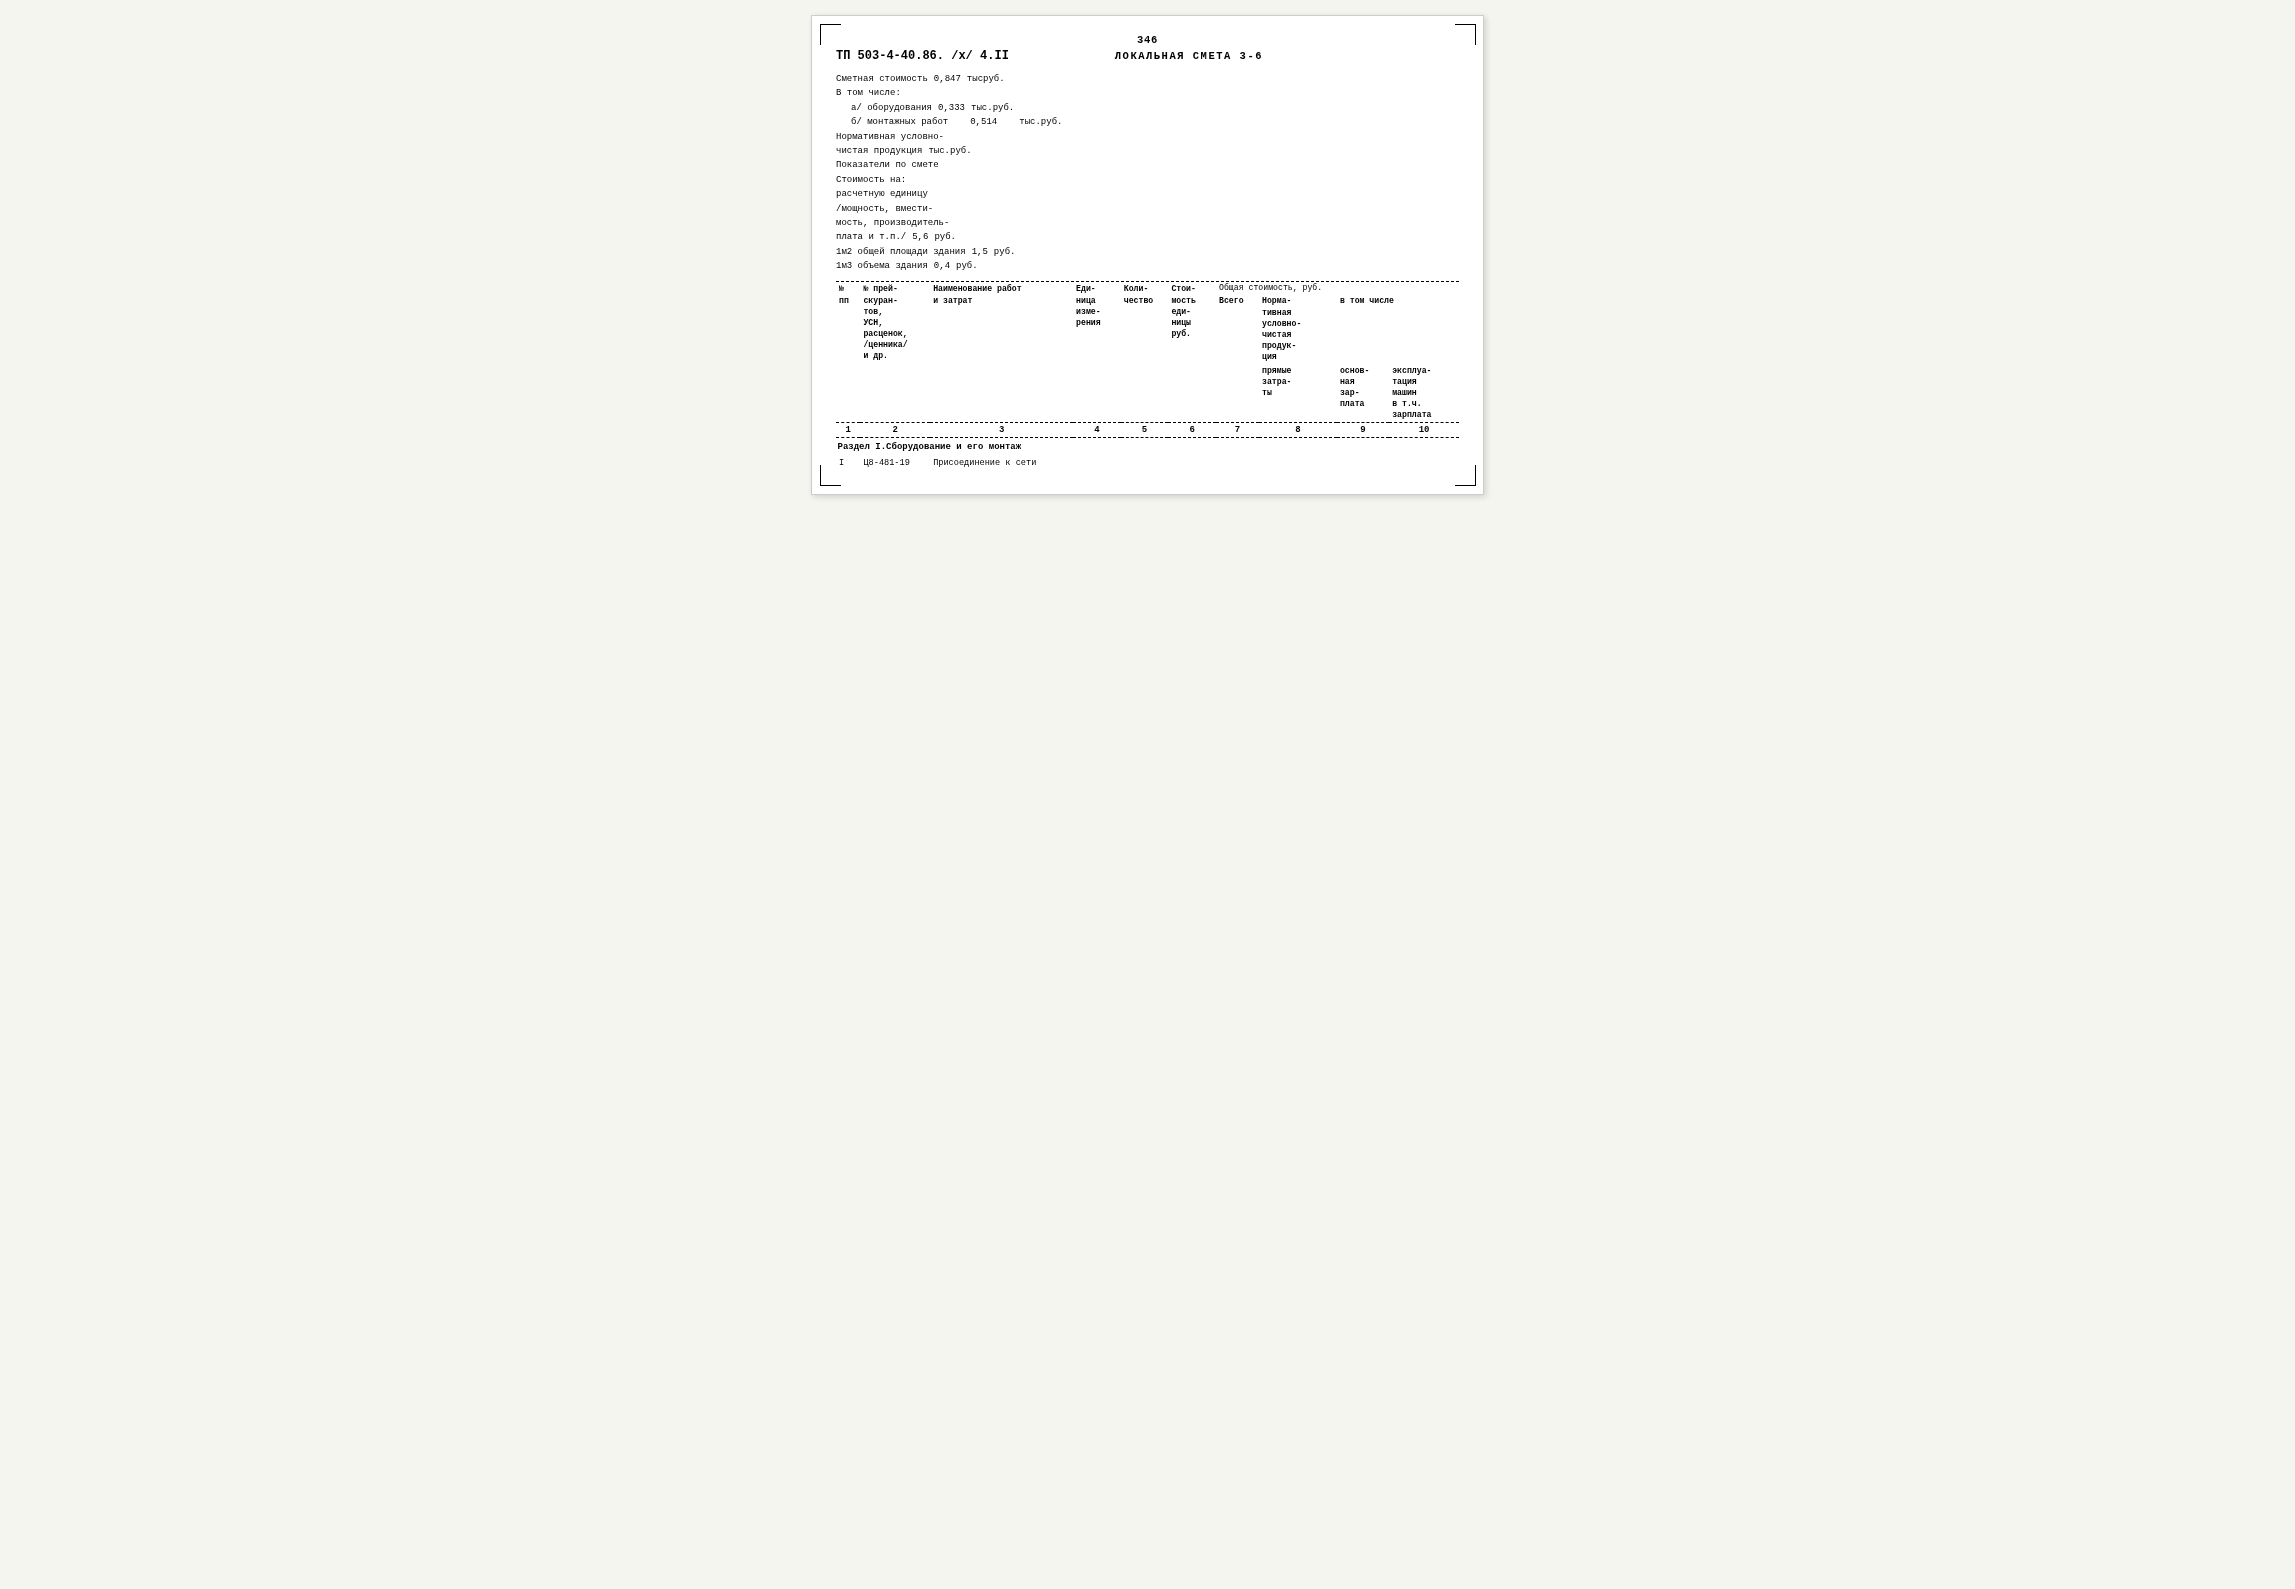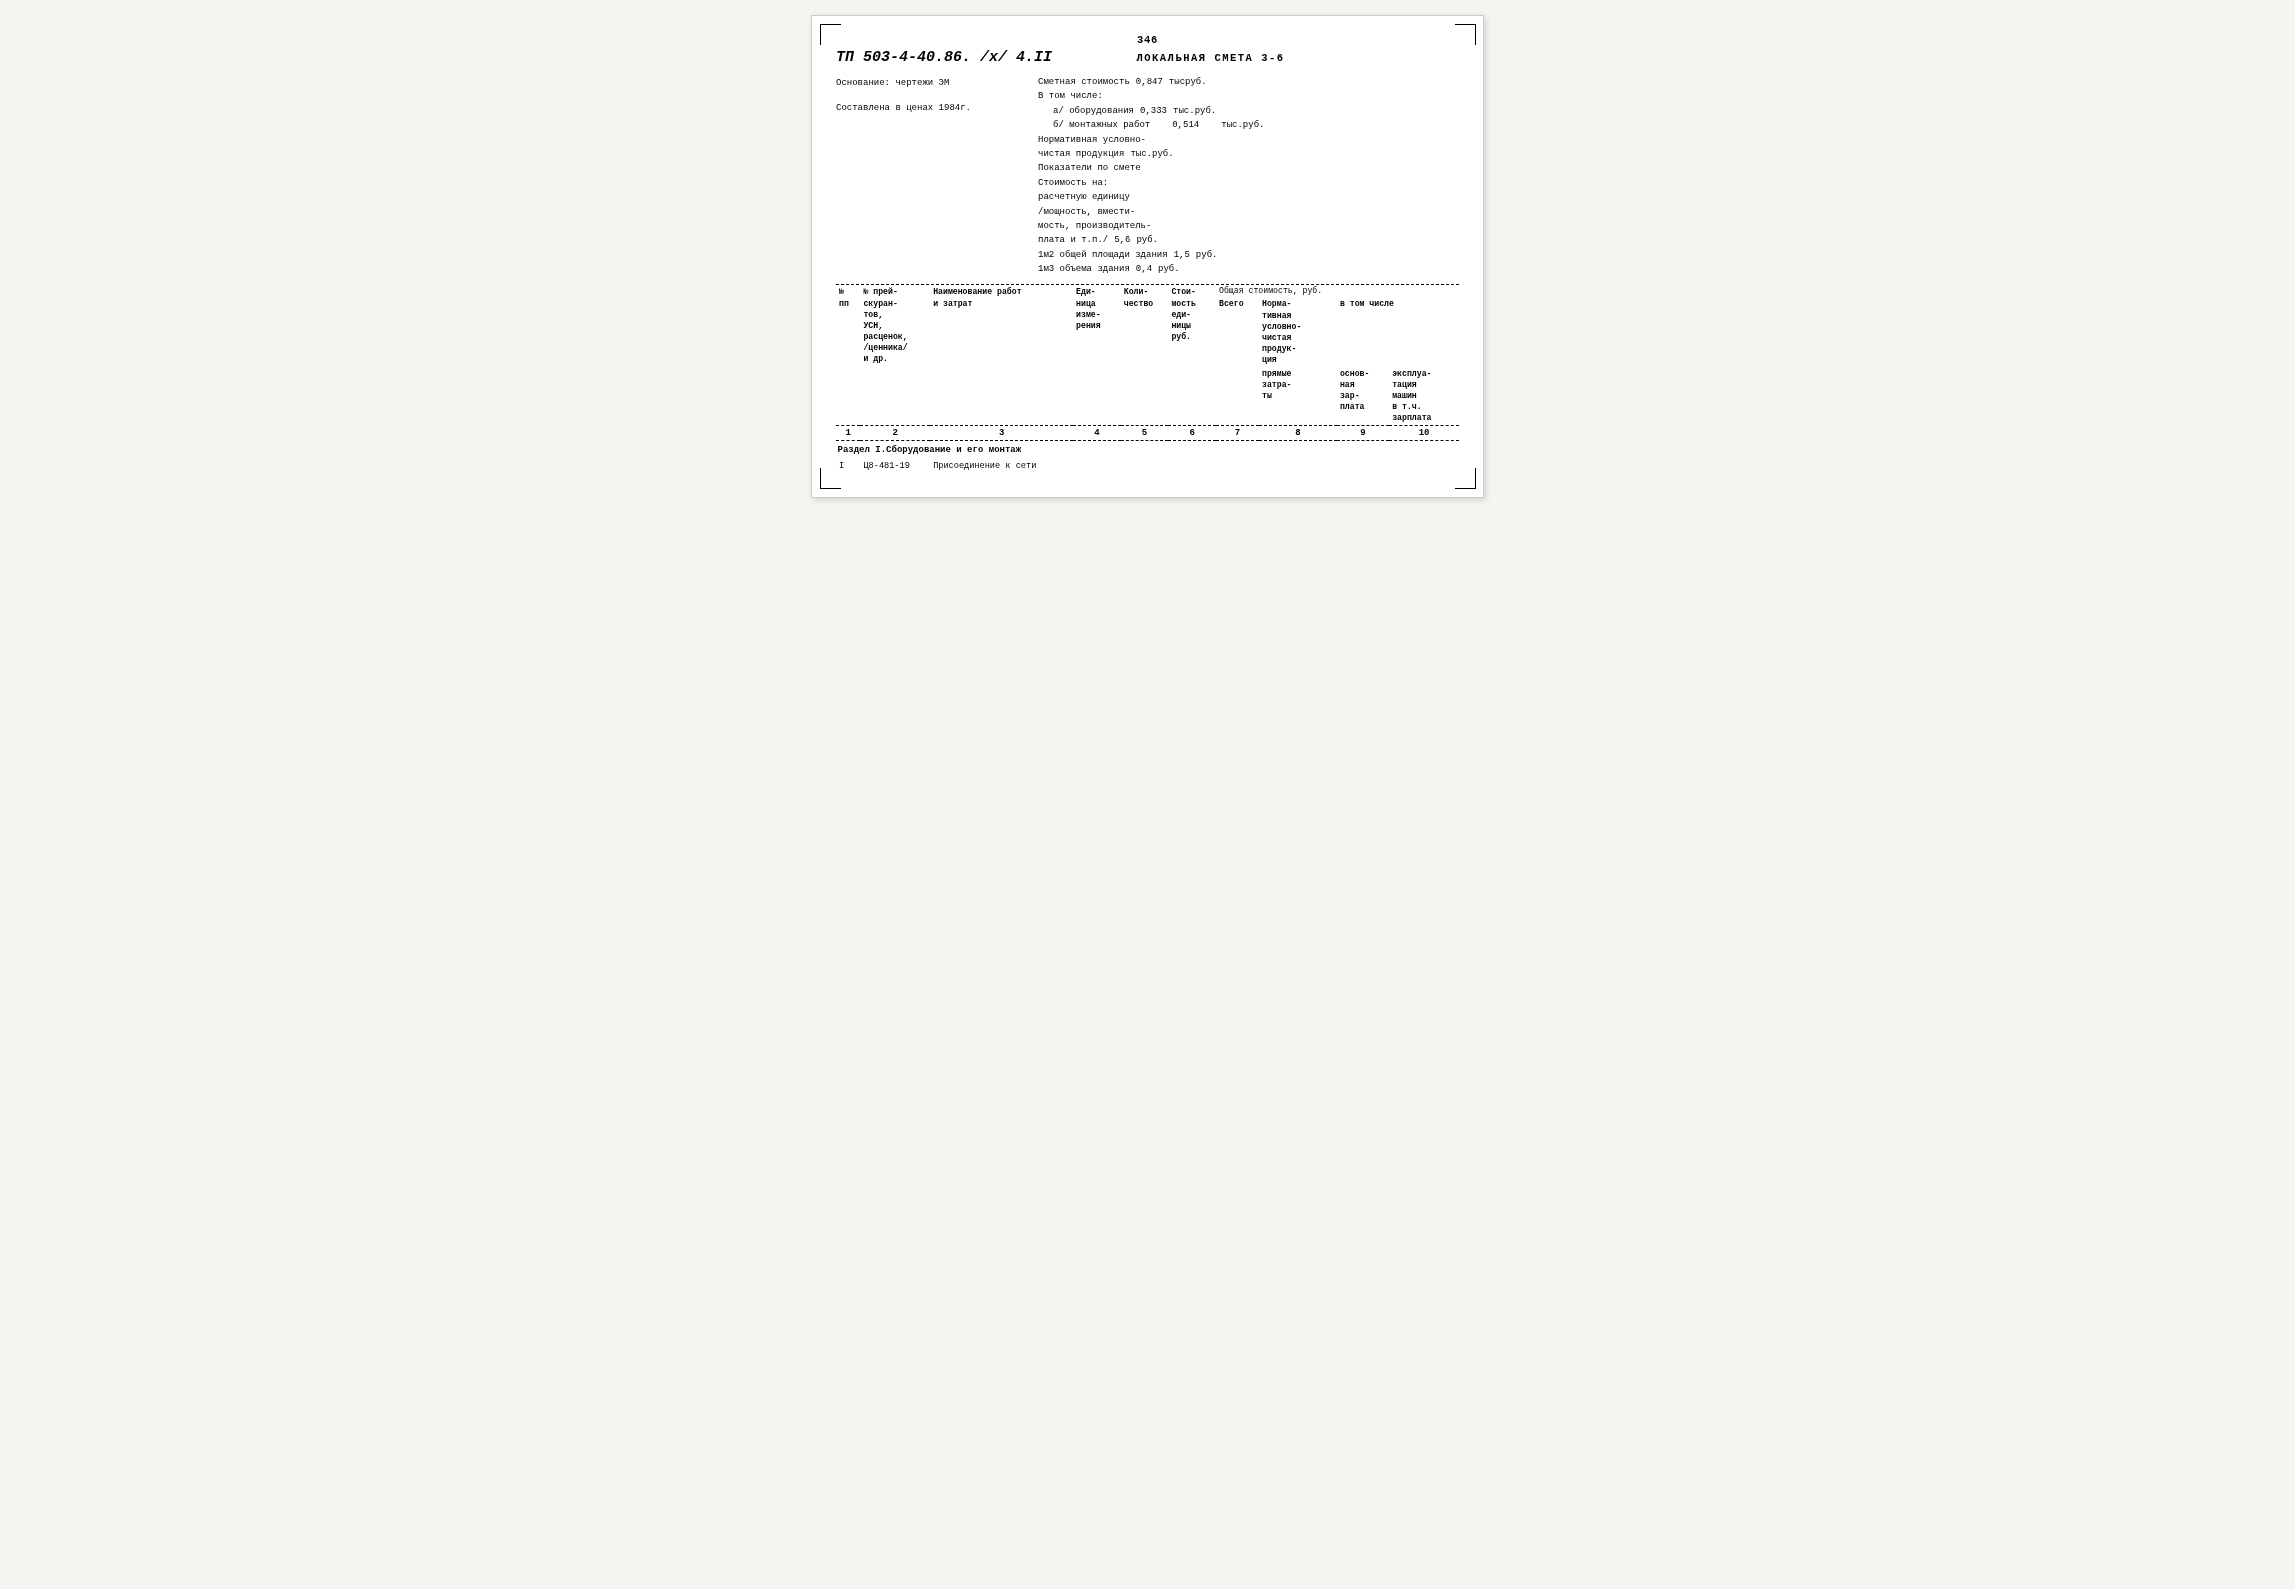--- a/index.html
+++ b/index.html
@@ -77,22 +77,21 @@
     }
 
     .header-row {
       display: flex;
       justify-content: space-between;
       align-items: baseline;
       margin-bottom: 9px;
     }
 
     .doc-id {
-      font-size: 15px;
-      font-style: italic;
+      font-size: 12px;
       font-weight: bold;
     }
 
     .doc-title {
       font-size: 10.5px;
       font-weight: bold;
       letter-spacing: 1.5px;
       text-align: center;
       flex: 1;
     }
@@ -201,24 +200,20 @@
   <div class="page-number">346</div>
 
   <div class="header-row">
     <span class="doc-id">ТП 503-4-40.86. /х/ 4.II</span>
     <span class="doc-title">ЛОКАЛЬНАЯ СМЕТА 3-6</span>
     <span style="width:90px;"></span>
   </div>
 
 
   <div class="info-section">
-    <div class="info-left">
-      <div>Основание: чертежи ЭМ</div>
-      <div style="margin-top:9px;">Составлена в ценах 1984г.</div>
-    </div>
     <div class="info-right">
       <div style="display:flex; gap:6px; align-items:baseline;">
         <span>Сметная стоимость</span>
         <span>0,847</span>
         <span>тысруб.</span>
       </div>
       <div>В том числе:</div>
       <div style="display:flex; gap:6px; align-items:baseline; padding-left:15px;">
         <span>а/ оборудования</span>
         <span>0,333</span>

